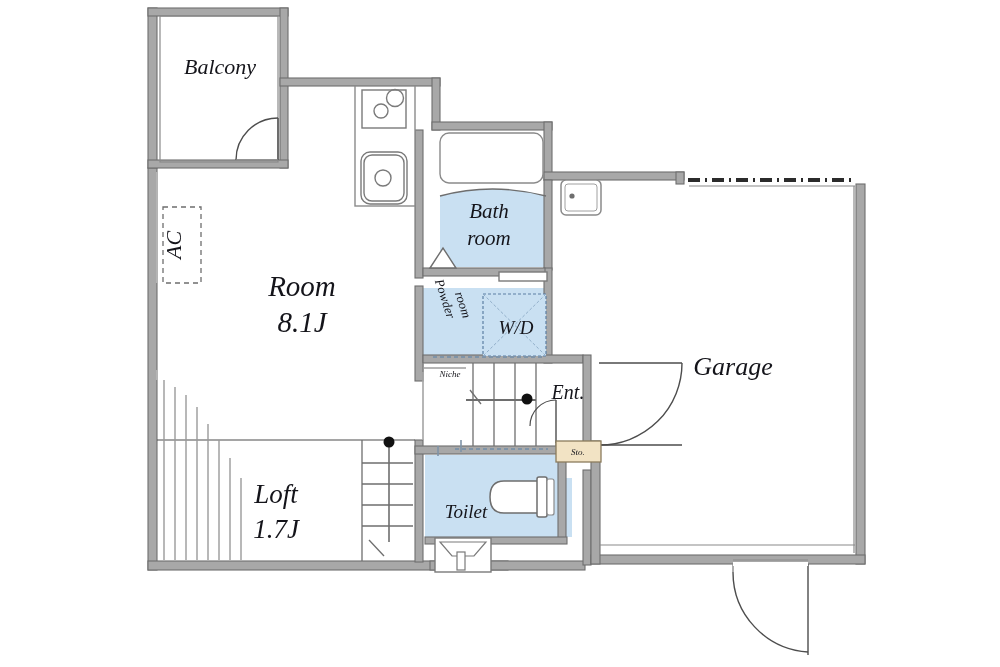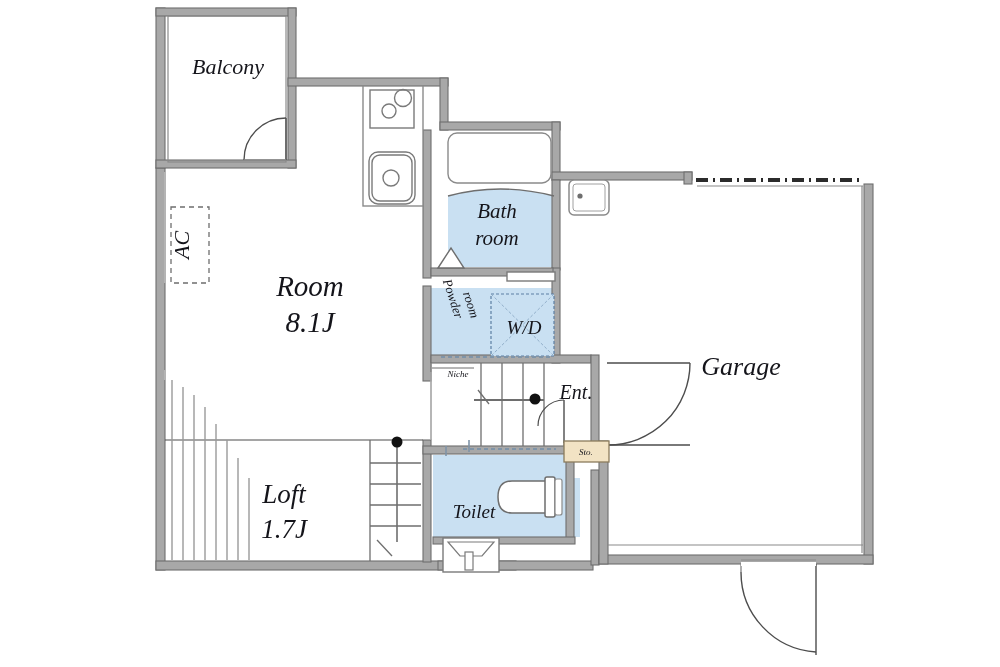--- a/index.html
+++ b/index.html
@@ -10,21 +10,21 @@
   }
   body {
     width: 1000px;
     height: 667px;
     position: relative;
     overflow: hidden;
     font-family: "Liberation Serif", serif;
   }
   #plan-root {
     position: absolute;
-    left: 8px; top: 0;
+    left: 0; top: 0;
     width: 896px;
     height: 667px;
   }
   svg#floorplan {
     display: block;
     width: 1000px;
     height: 667px;
   }
   .rm-label {
     font-family: "Liberation Serif", serif;

